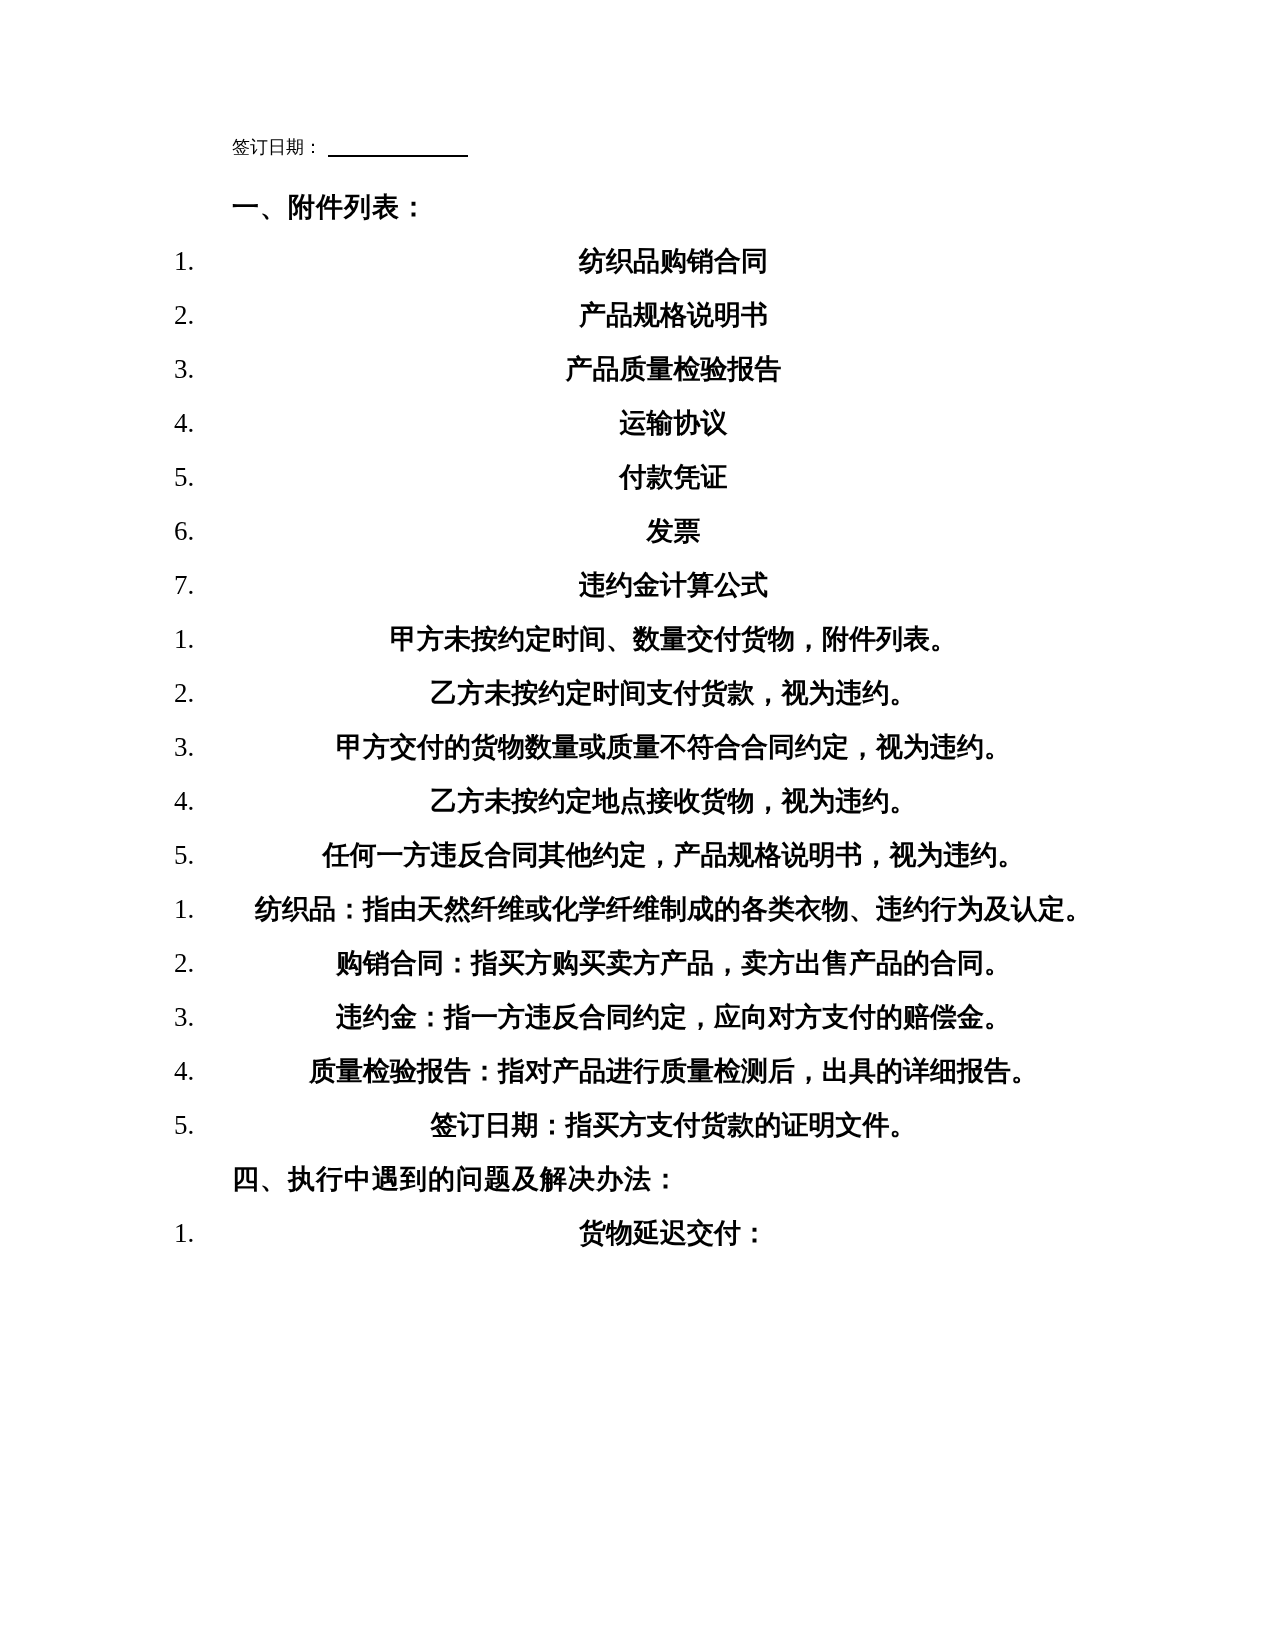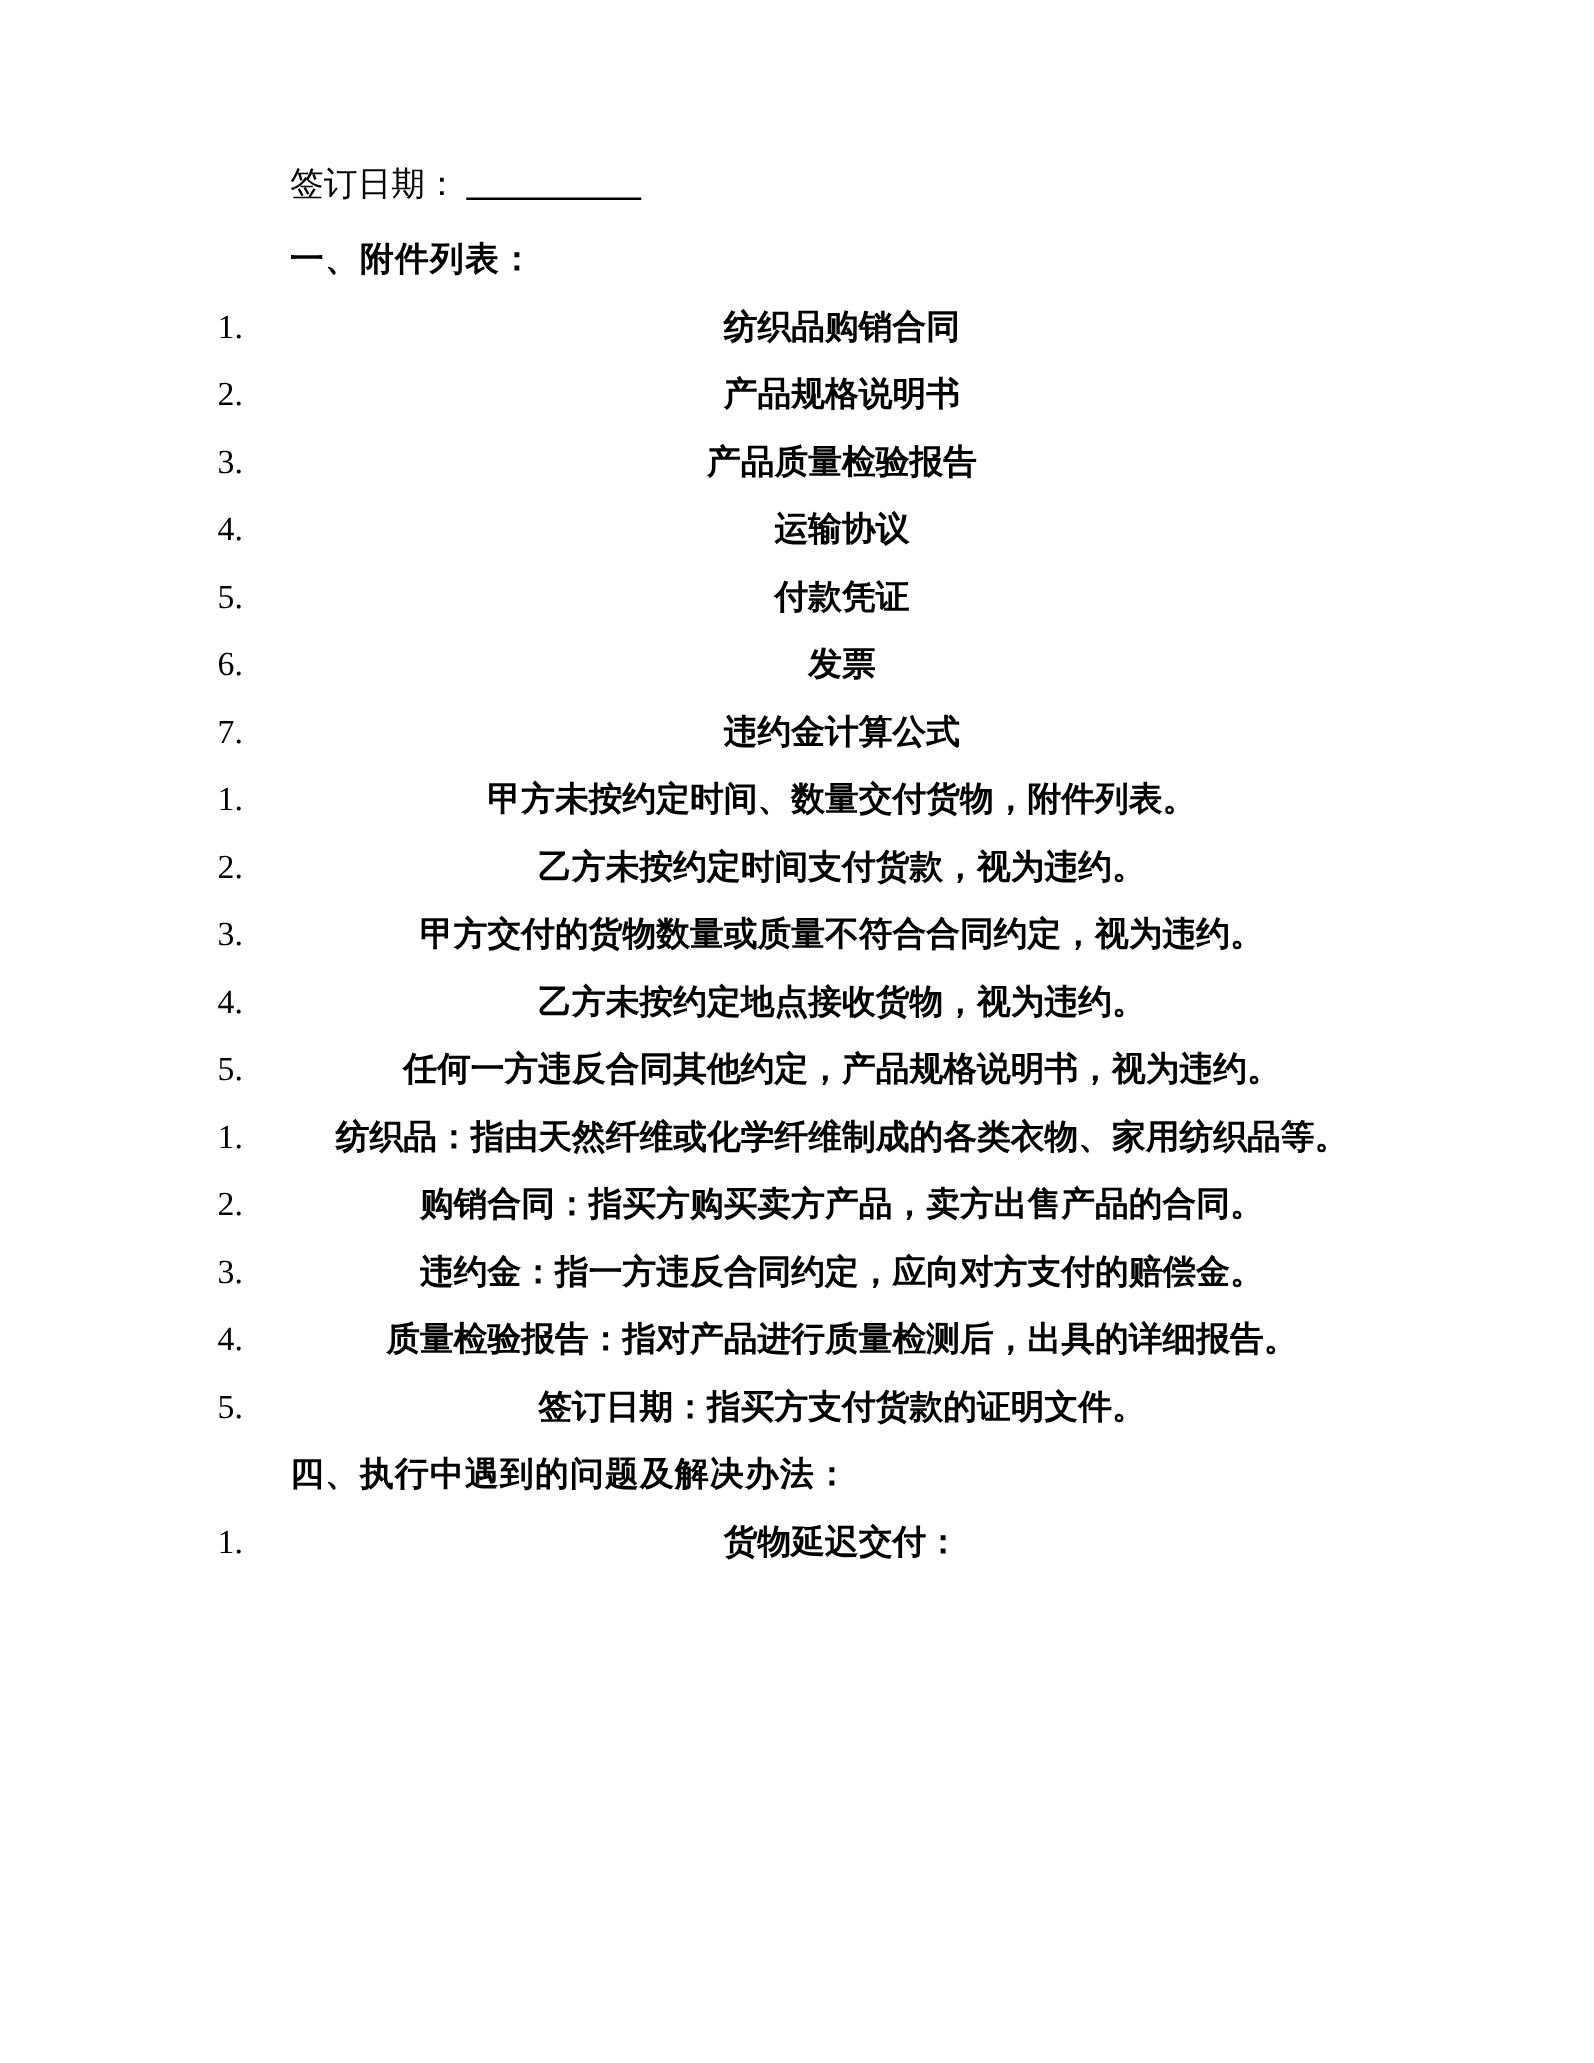--- a/index.html
+++ b/index.html
@@ -19,21 +19,21 @@
   }
   .doc-body {
     font-size: 27px;
     line-height: 1.0;
   }
 
   
   .date-line {
     margin: 0 0 6px 0;
     padding-left: 82px;
-    font-size: 27px;
+    font-size: 18px;
     line-height: 54px;
     white-space: nowrap;
   }
   .date-blank {
     display: inline-block;
     width: 140px;
     border-bottom: 2px solid #000;
     vertical-align: -4px;
     margin-left: 6px;
   }
@@ -140,21 +140,21 @@
         </li>
       <li>
           <span class="num">5.</span>
           <span class="txt">任何一方违反合同其他约定，产品规格说明书，视为违约。</span>
         </li>
     </ol>
 
     <ol class="num-list regular">
       <li>
           <span class="num">1.</span>
-          <span class="txt">纺织品：指由天然纤维或化学纤维制成的各类衣物、家用纺织品等。</span>
+          <span class="txt">纺织品：指由天然纤维或化学纤维制成的各类衣物、违约行为及认定。</span>
         </li>
       <li>
           <span class="num">2.</span>
           <span class="txt">购销合同：指买方购买卖方产品，卖方出售产品的合同。</span>
         </li>
       <li>
           <span class="num">3.</span>
           <span class="txt">违约金：指一方违反合同约定，应向对方支付的赔偿金。</span>
         </li>
       <li>

